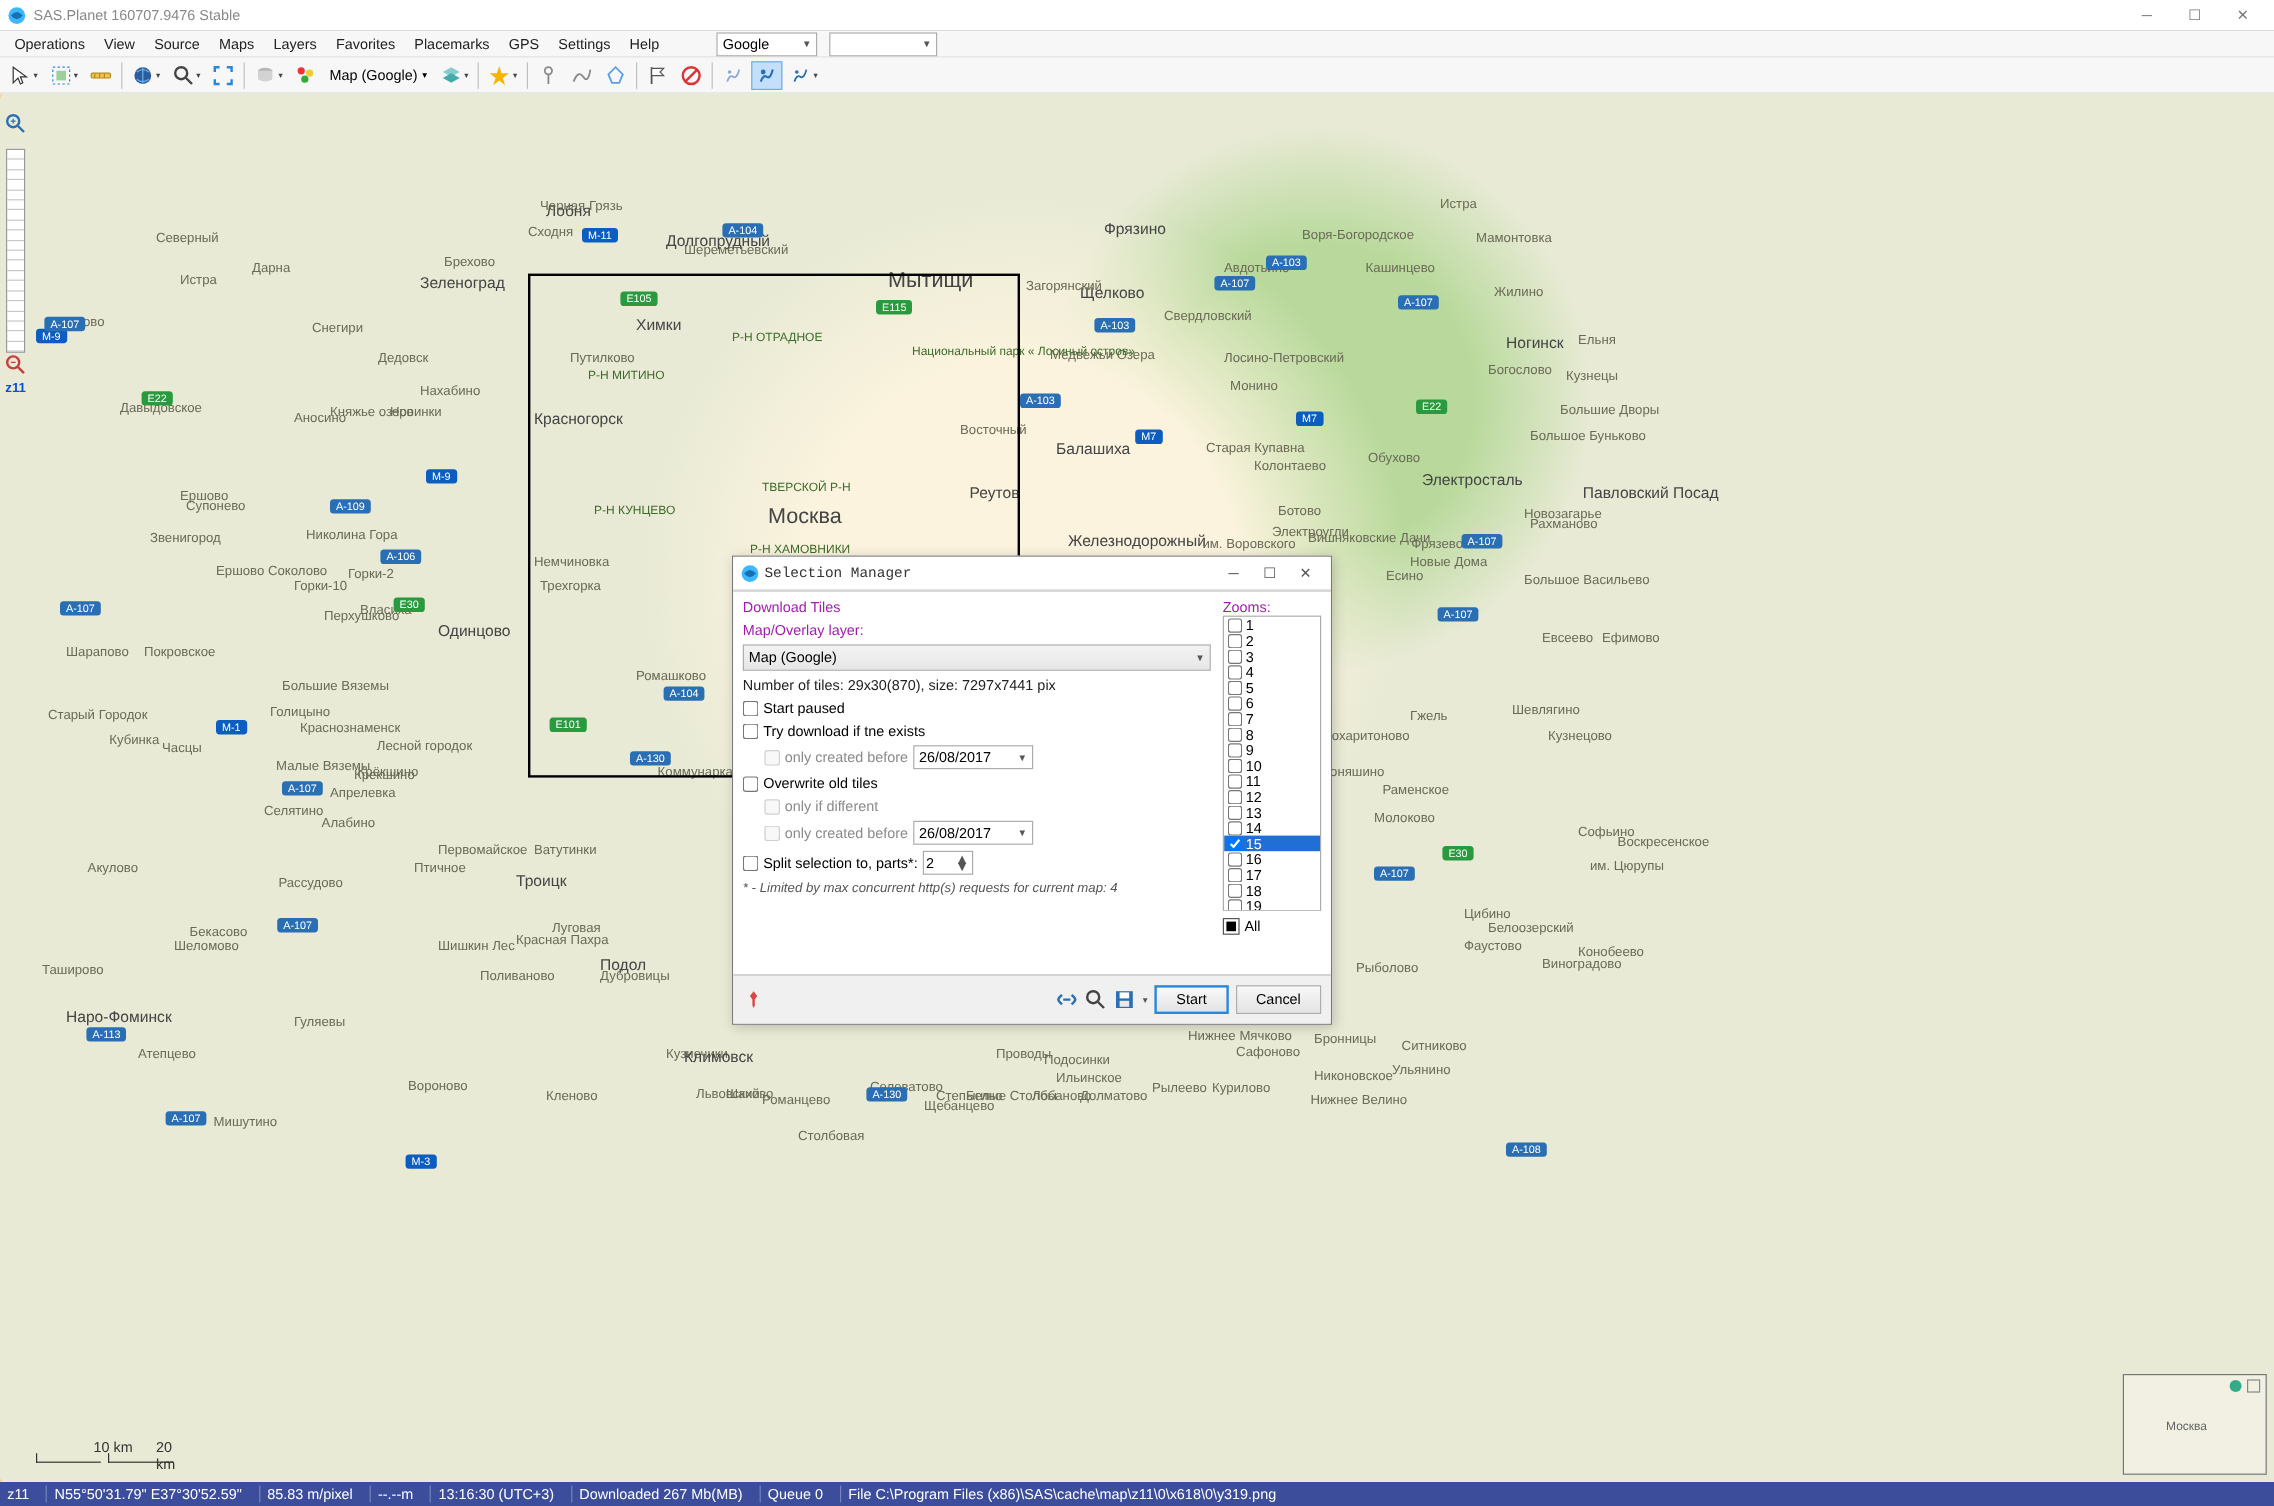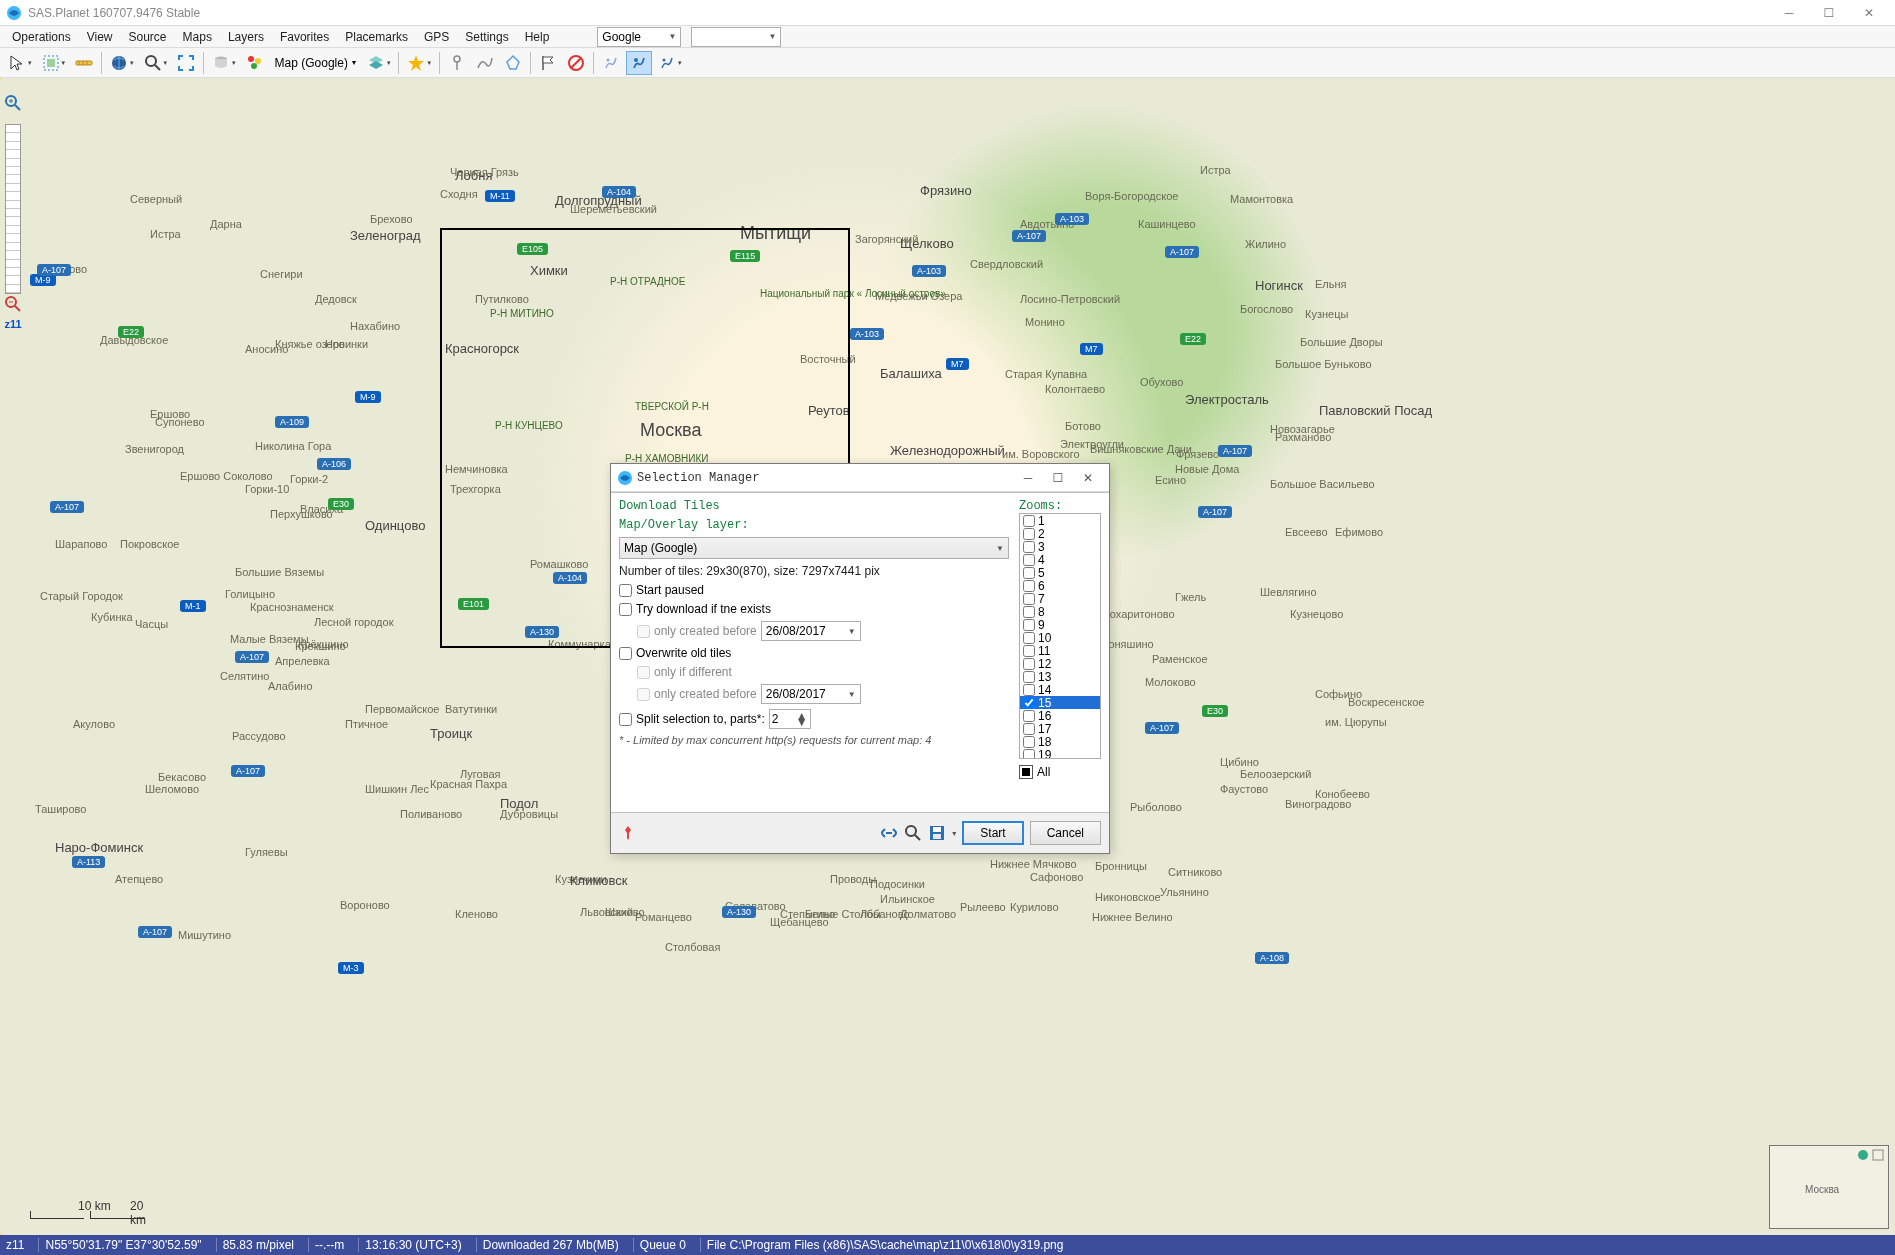--- a/index.html
+++ b/index.html
@@ -64,21 +64,21 @@
 .dialog { position: absolute; top: 385px; left: 610px; width: 500px; background: #f0f0f0; border: 1px solid #7a7a7a; box-shadow: 2px 2px 10px rgba(0,0,0,0.2); z-index: 100; }
 .dlg-title { height: 28px; display: flex; align-items: center; padding: 0 6px; background: #fff; border-bottom: 1px solid #dcdcdc; }
 .dlg-title .title { flex: 1; color: #333; font-family: Liberation Mono, monospace; }
 .dlg-title .wc { width: 30px; height: 22px; display: flex; align-items: center; justify-content: center; color: #555; }
 .dlg-tabs { display: flex; background: #fff; }
 .dlg-tabs .tab { flex: 1; text-align: center; padding: 5px 0; border: 1px solid #c0c0c0; border-bottom: none; background: #f4f4f4; }
 .dlg-tabs .tab.active { background: #fff; border-top: 1px solid #c0c0c0; }
 .dlg-body { background: #fff; padding: 6px 8px; border-top: 1px solid #c0c0c0; display: flex; gap: 10px; min-height: 320px; }
 .dlg-left { flex: 1; display: flex; flex-direction: column; gap: 5px; }
 .dlg-right { width: 82px; display: flex; flex-direction: column; }
-.field-label { color: #15803d; font-family: Liberation Mono, monospace; }
+.field-label { color: #a21caf; }
 .field-text { color: #222; }
 .combo-full { height: 22px; border: 1px solid #adadad; background: linear-gradient(#f3f3f3,#e7e7e7); display: flex; align-items: center; padding: 0 4px; }
 .combo-full .caret { margin-left: auto; font-size: 8px; color: #555; }
 .check-row { display: flex; align-items: center; gap: 4px; }
 .check-row.sub { margin-left: 18px; }
 .check-row input[type=checkbox] { width: 13px; height: 13px; }
 .date-box { height: 20px; border: 1px solid #adadad; background: #fff; display: flex; align-items: center; padding: 0 4px; width: 100px; }
 .date-box .caret { margin-left: auto; font-size: 8px; color: #555; }
 .spin-box { height: 20px; border: 1px solid #adadad; background: #fff; display: flex; align-items: center; padding: 0 2px; width: 42px; }
 .spin-box .spins { margin-left: auto; display: flex; flex-direction: column; font-size: 6px; line-height: 6px; color: #555; }

